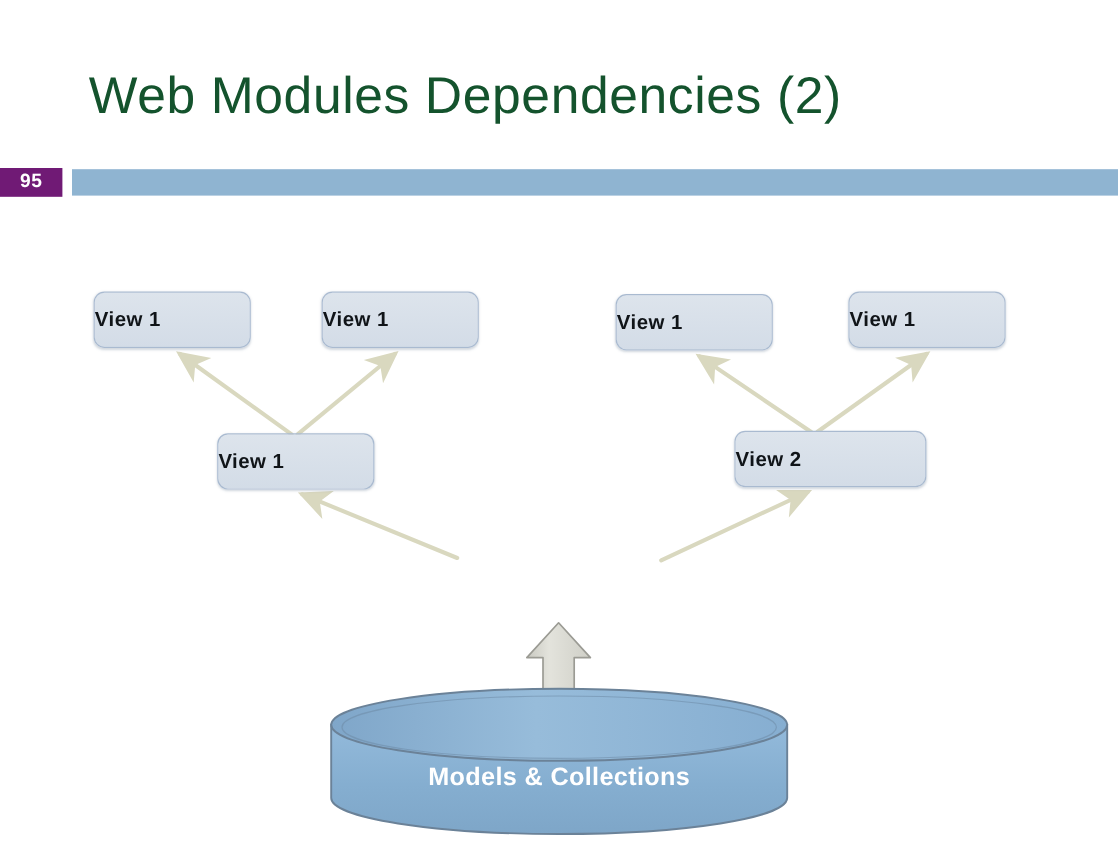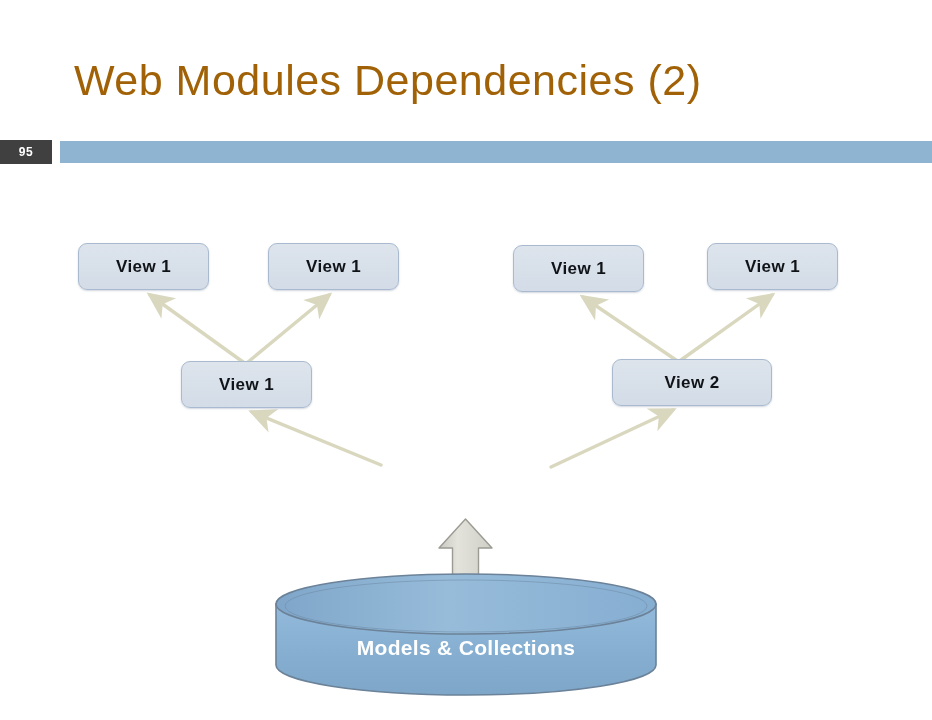--- a/index.html
+++ b/index.html
@@ -16,32 +16,32 @@
   }
 
   
   #slide-title {
     position: absolute;
     left: 74px;
     top: 56px;
     font-size: 43px;
     font-weight: 400;
     letter-spacing: 0.5px;
-    color: #a16207;
+    color: #14532d;
     white-space: nowrap;
   }
   #slide-number-badge {
     position: absolute;
     left: 0px;
     top: 140px;
     width: 52px;
     height: 24px;
-    background: #404040;
+    background: #701a75;
     color: #ffffff;
-    font-size: 12px;
+    font-size: 16px;
     font-weight: 700;
     display: flex;
     align-items: center;
     justify-content: center;
     letter-spacing: 0.5px;
   }
   #header-rule {
     position: absolute;
     left: 60px;
     top: 141px;
@@ -68,21 +68,21 @@
 
   
   .node-box {
     position: absolute;
     box-sizing: border-box;
     background: linear-gradient(180deg, #dde4ec 0%, #d3dce7 100%);
     border: 1px solid #a9bad0;
     border-radius: 9px;
     display: flex;
     align-items: center;
-    justify-content: center;
+    justify-content: flex-start;
     color: #101418;
     font-size: 17px;
     font-weight: 700;
     letter-spacing: 0.4px;
     box-shadow: 0 1px 2px rgba(90,110,135,0.28);
     z-index: 3;
   }
   .node-box.root {
     font-size: 18px;
   }

